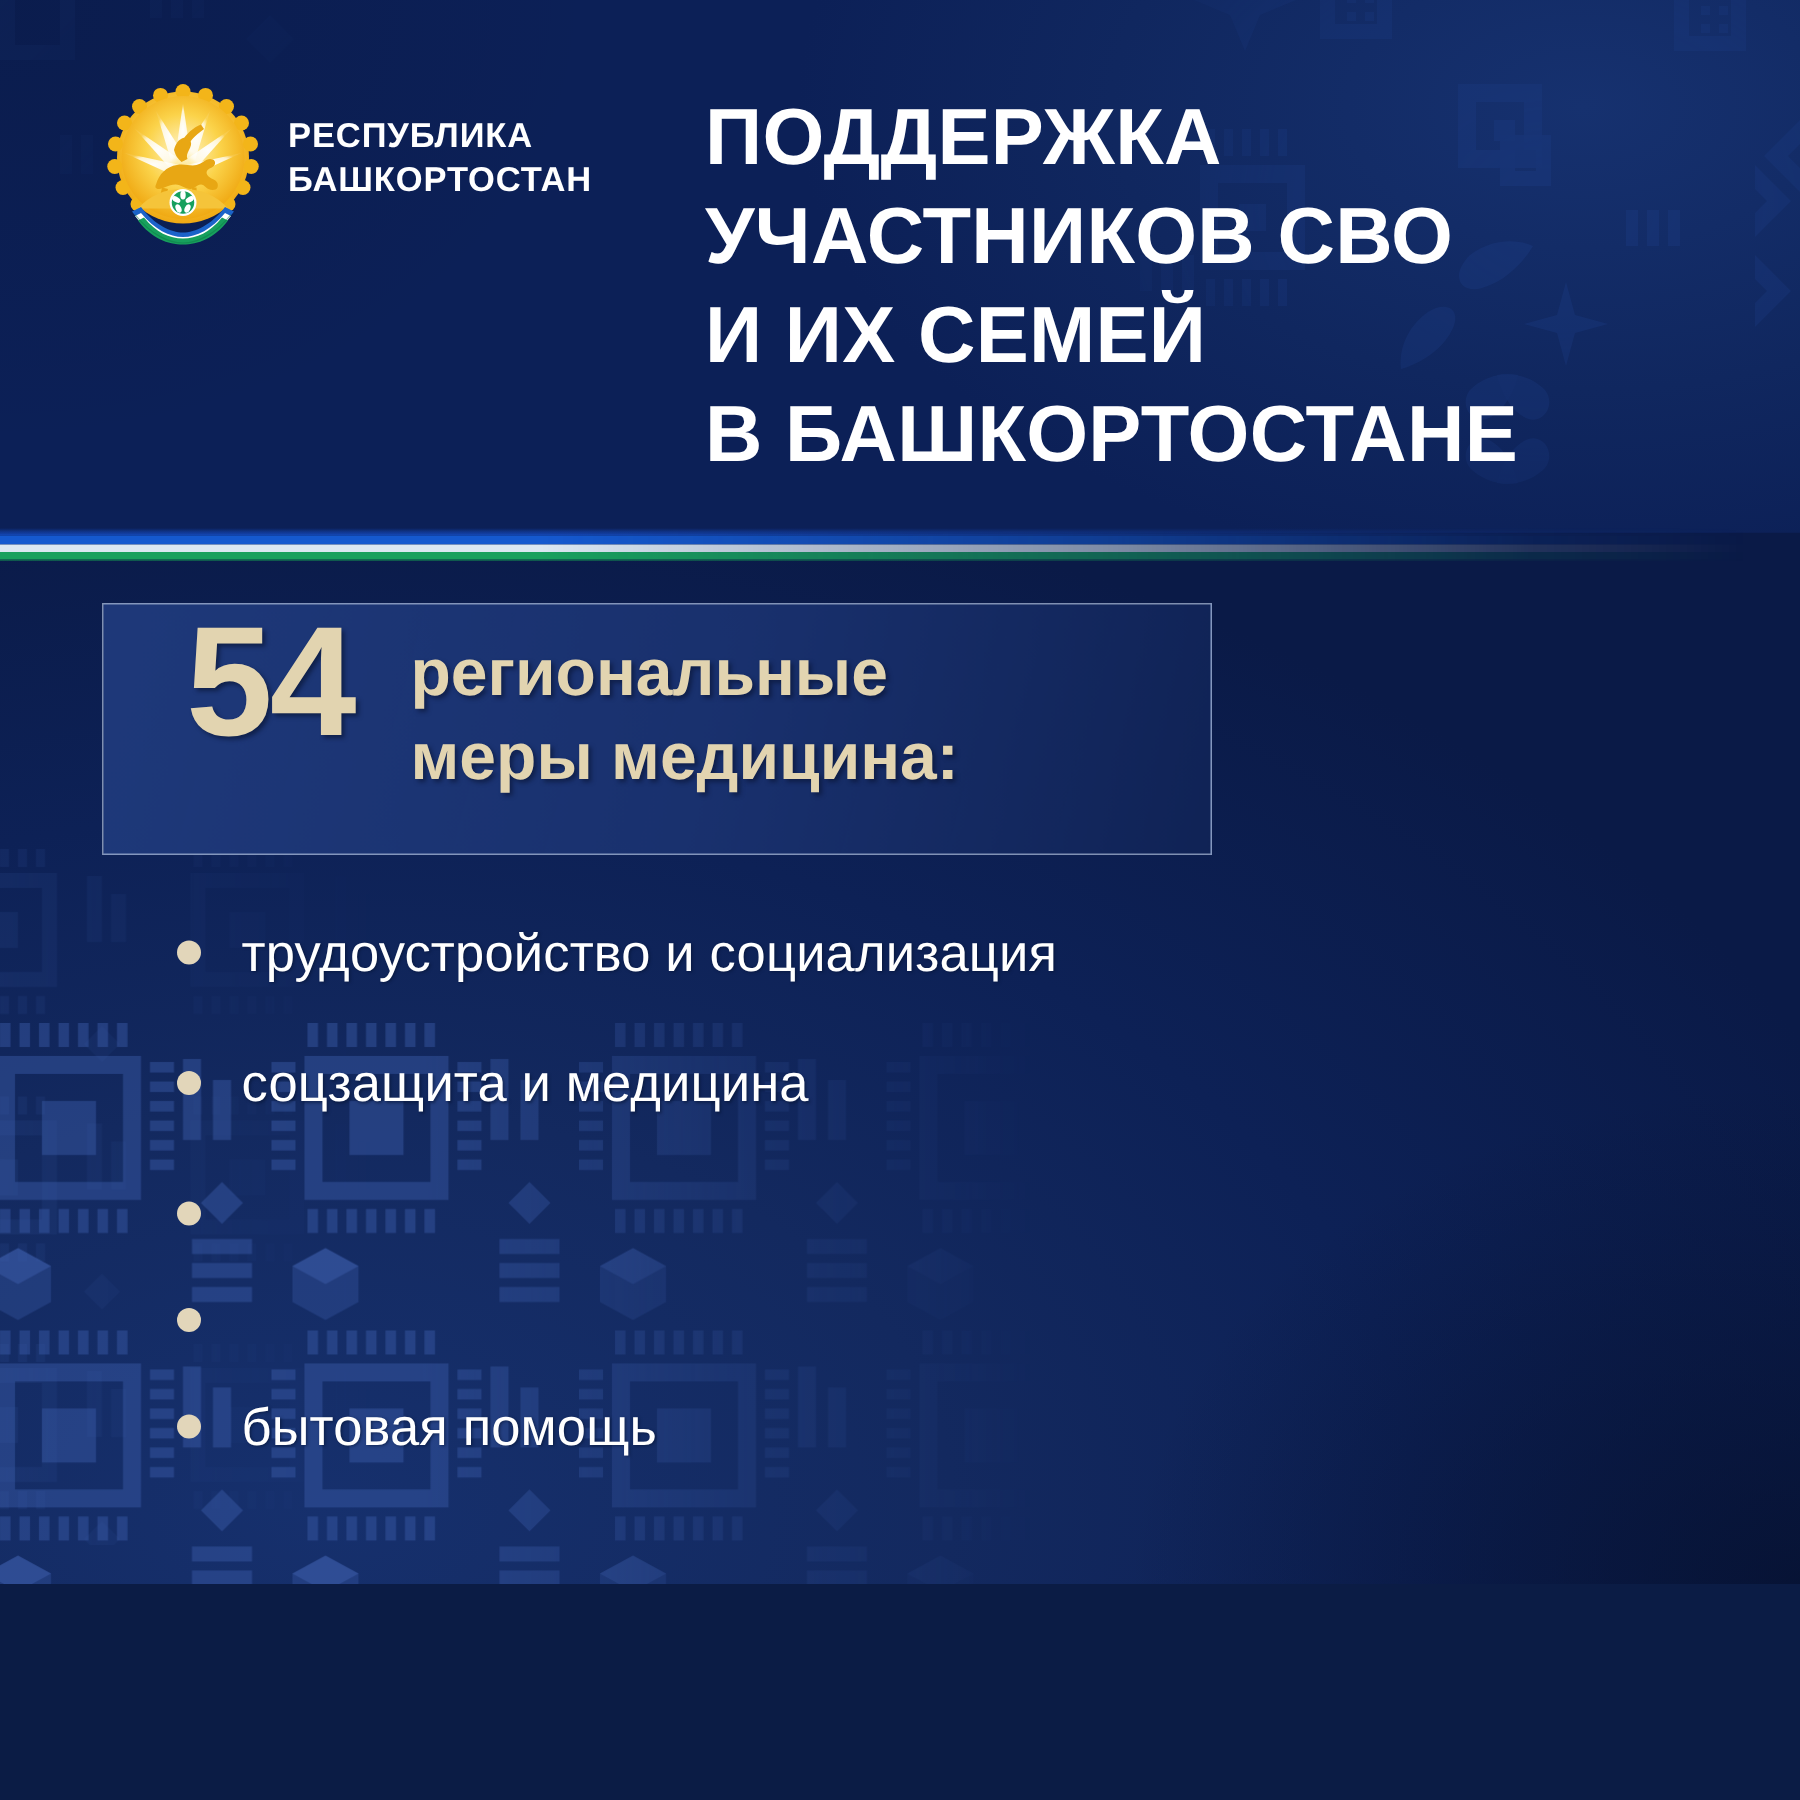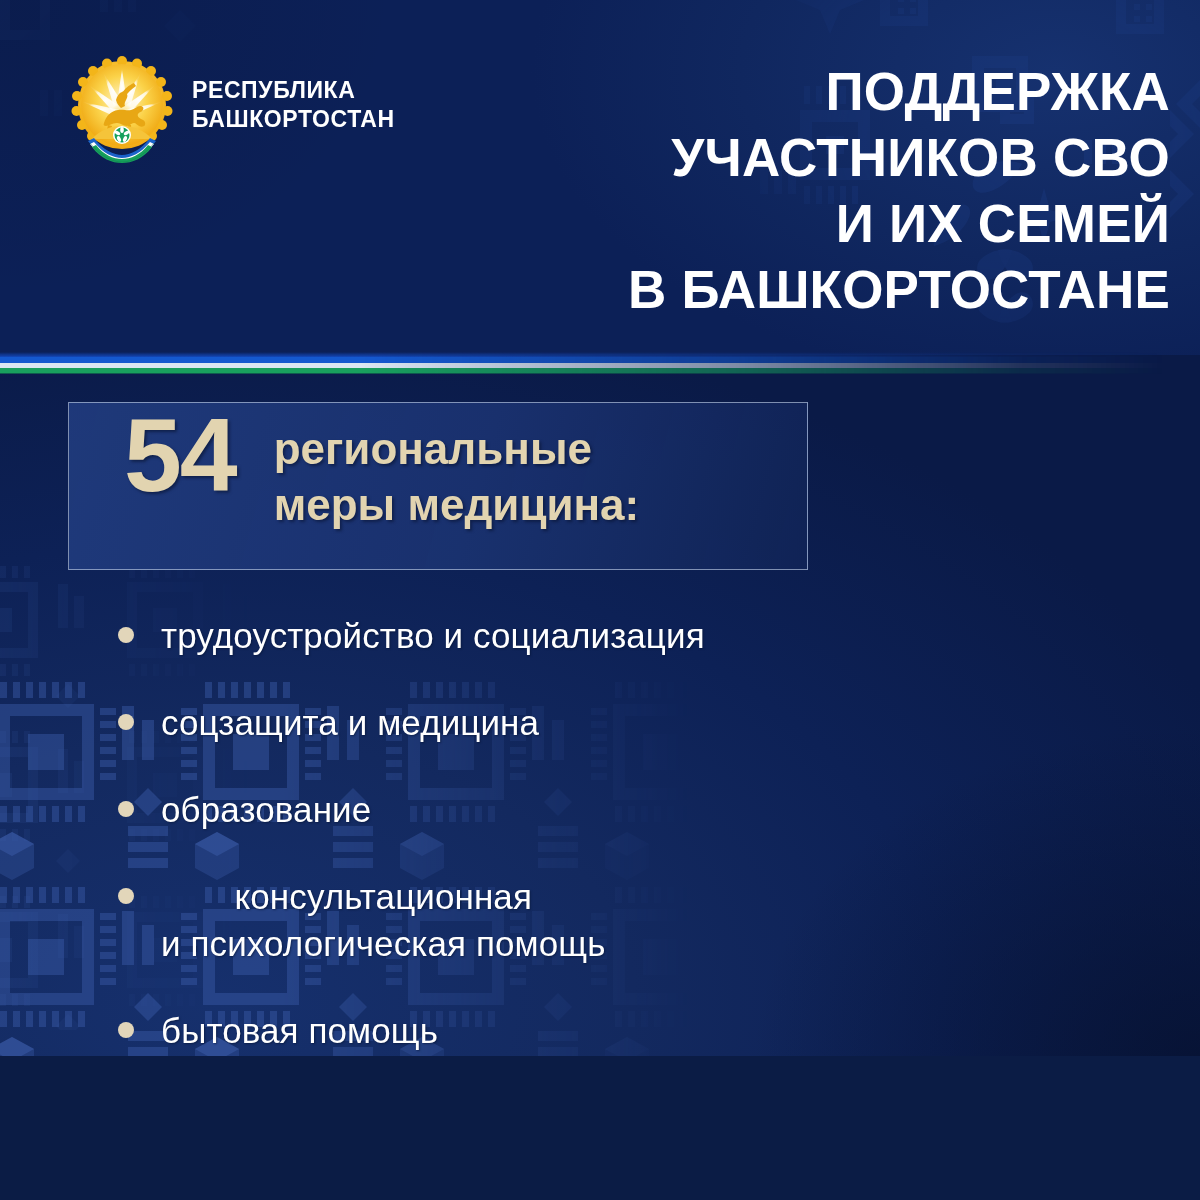--- a/index.html
+++ b/index.html
@@ -97,21 +97,20 @@
   .main-title {
     position: absolute;
     left: 470px; top: 59px;
     width: 700px;
     color: #ffffff;
     font-size: 53px;
     font-weight: bold;
     line-height: 66px;
     letter-spacing: 0.2px;
     text-transform: uppercase;
-    text-align: right;
   }
   .main-title div { white-space: nowrap; }
 
   
   .divider {
     position: absolute;
     left: 0; top: 352px;
     width: 1200px; height: 22px;
     -webkit-mask-image: linear-gradient(to right, rgba(0,0,0,1) 0%, rgba(0,0,0,1) 30%, rgba(0,0,0,0.55) 62%, rgba(0,0,0,0.12) 85%, rgba(0,0,0,0) 97%);
             mask-image: linear-gradient(to right, rgba(0,0,0,1) 0%, rgba(0,0,0,1) 30%, rgba(0,0,0,0.55) 62%, rgba(0,0,0,0.12) 85%, rgba(0,0,0,0) 97%);
@@ -456,31 +455,24 @@
 
     <div class="bullet-item">
       <div class="bullet-dot"></div>
       <div class="bullet-text">
         <div>соцзащита и медицина</div>
       </div>
     </div>
 
     <div class="bullet-item">
       <div class="bullet-dot"></div>
-      <div class="bullet-text">
-        <div>образование</div>
-      </div>
     </div>
 
     <div class="bullet-item">
       <div class="bullet-dot"></div>
-      <div class="bullet-text">
-        <div>консультационная</div>
-        <div>и психологическая помощь</div>
-      </div>
     </div>
 
     <div class="bullet-item">
       <div class="bullet-dot"></div>
       <div class="bullet-text">
         <div>бытовая помощь</div>
       </div>
     </div>
 
   </div>

